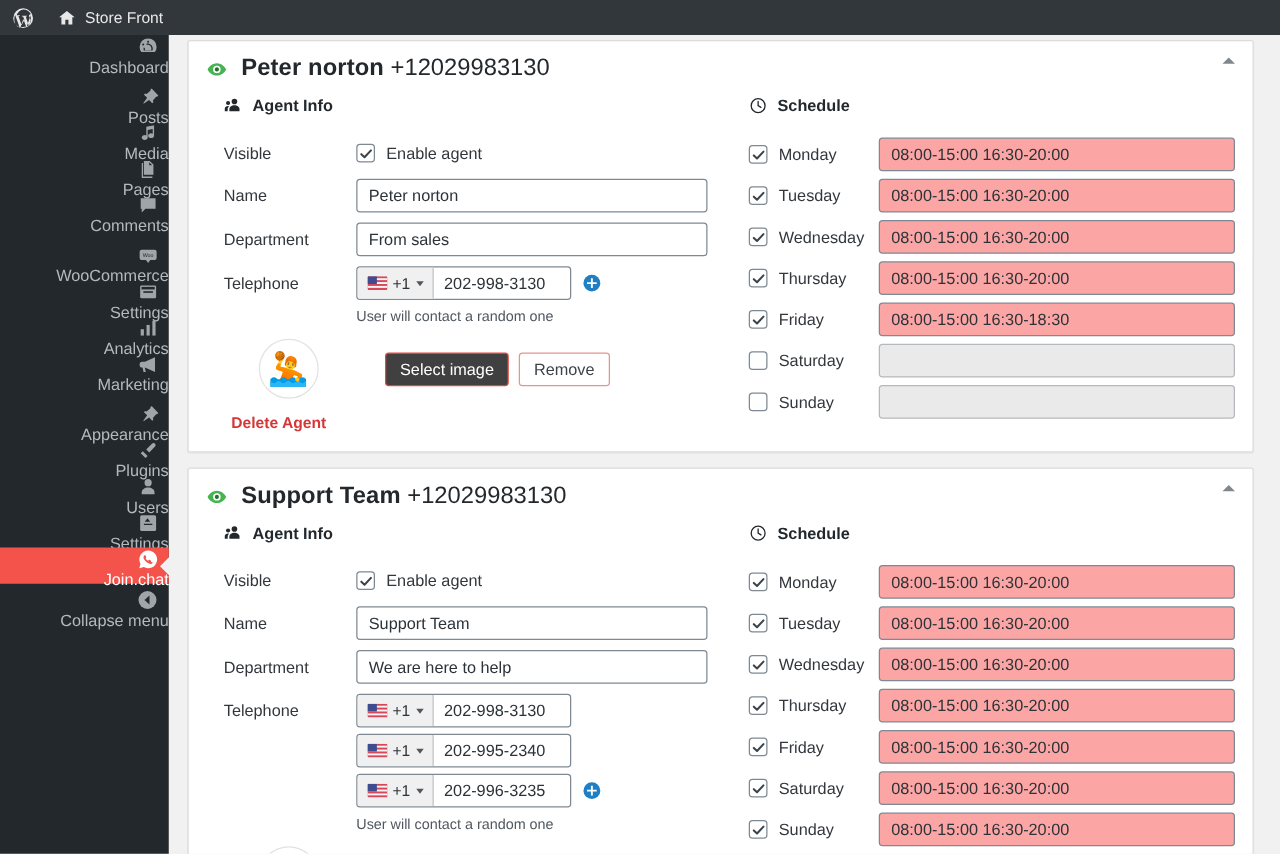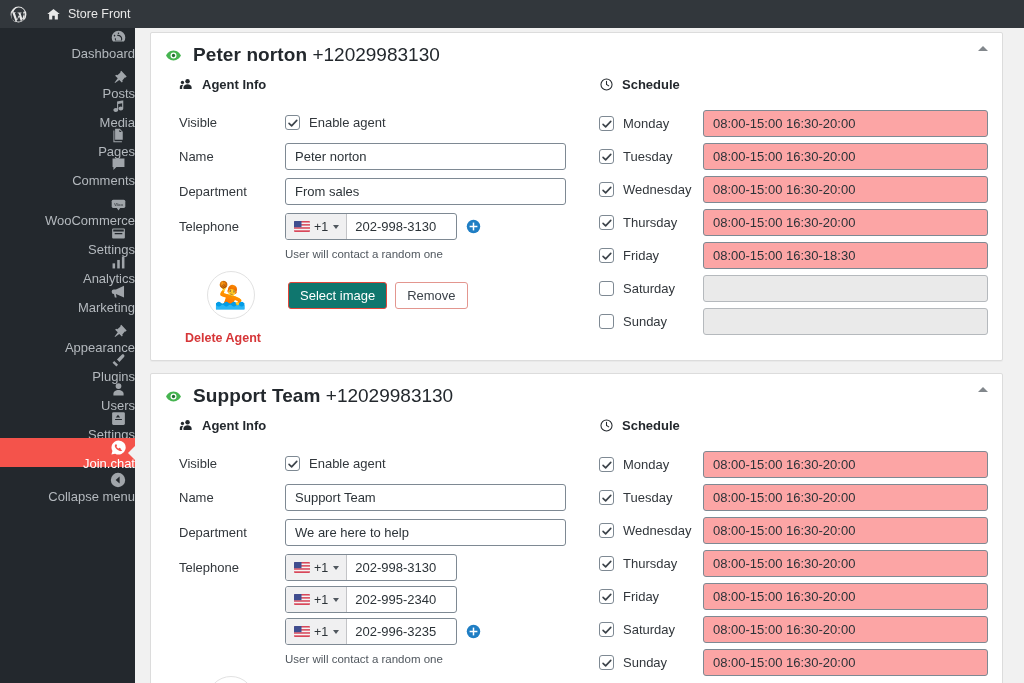--- a/index.html
+++ b/index.html
@@ -221,21 +221,21 @@
   }
   .btns { display: flex; align-items: center; gap: 8px; margin-left: 33px; }
   .btn {
     height: 27px; padding: 0 11px;
     border-radius: 3px;
     font-size: 13px;
     display: inline-flex; align-items: center;
     cursor: pointer;
     white-space: nowrap;
   }
-  .btn-primary { background: #0f766e; color: #fff; border: 1px solid #e3453a; }
+  .btn-primary { background: #404040; color: #fff; border: 1px solid #e3453a; margin-left: 20px; }
   .btn-ghost { background: #fff; color: #3c434a; border: 1px solid #e3968f; }
   .delete-link {
     font-size: 12.5px; font-weight: bold; color: #d63638;
     margin: 12px 0 0 6px; cursor: pointer; display: inline-block;
   }
 
   
   .srow {
     display: flex; align-items: center;
     margin-bottom: 6px;

